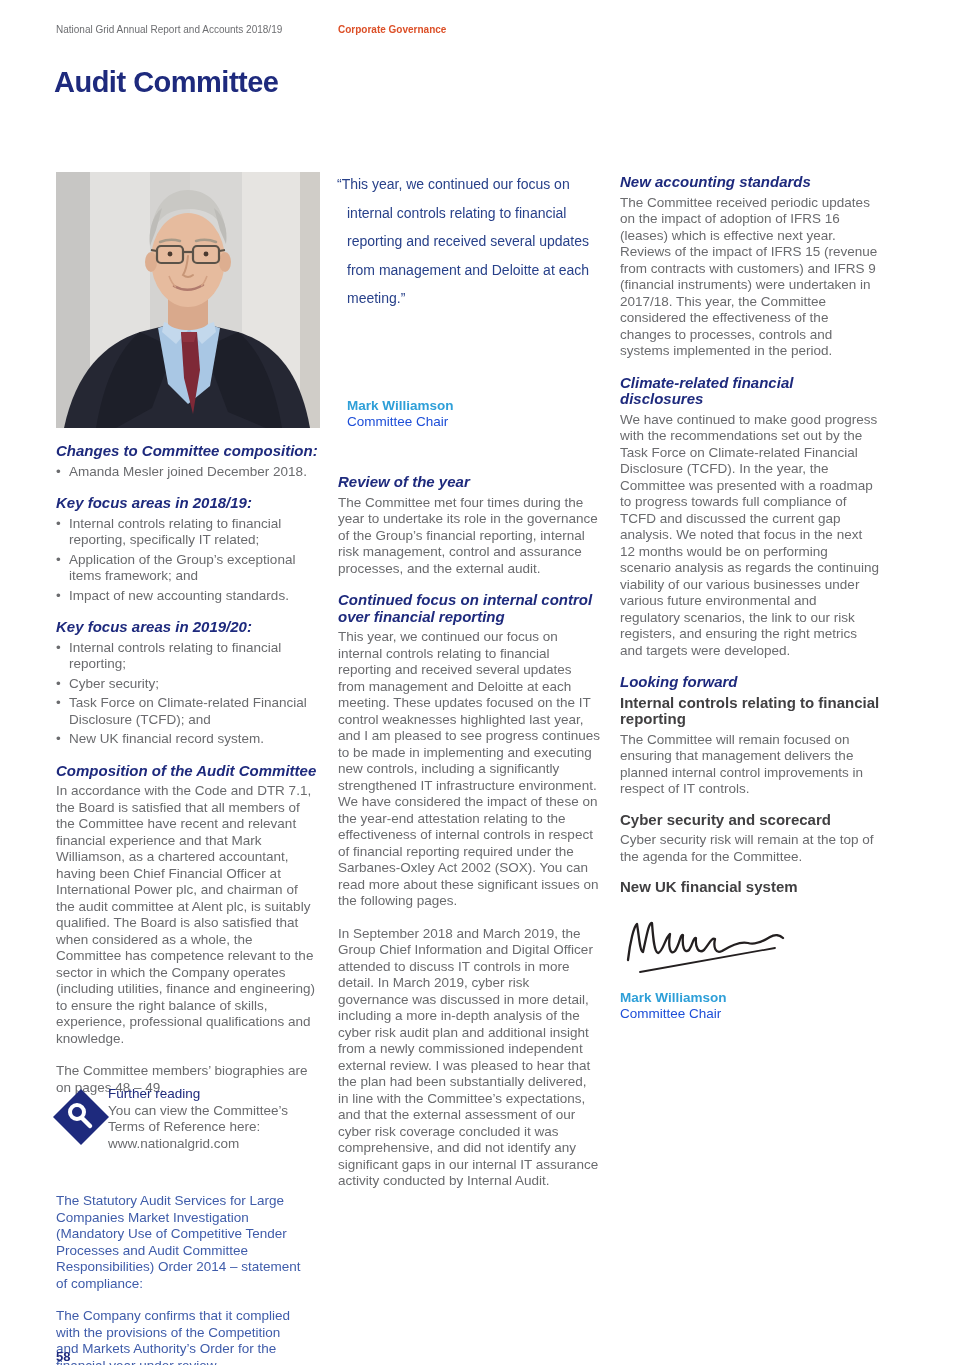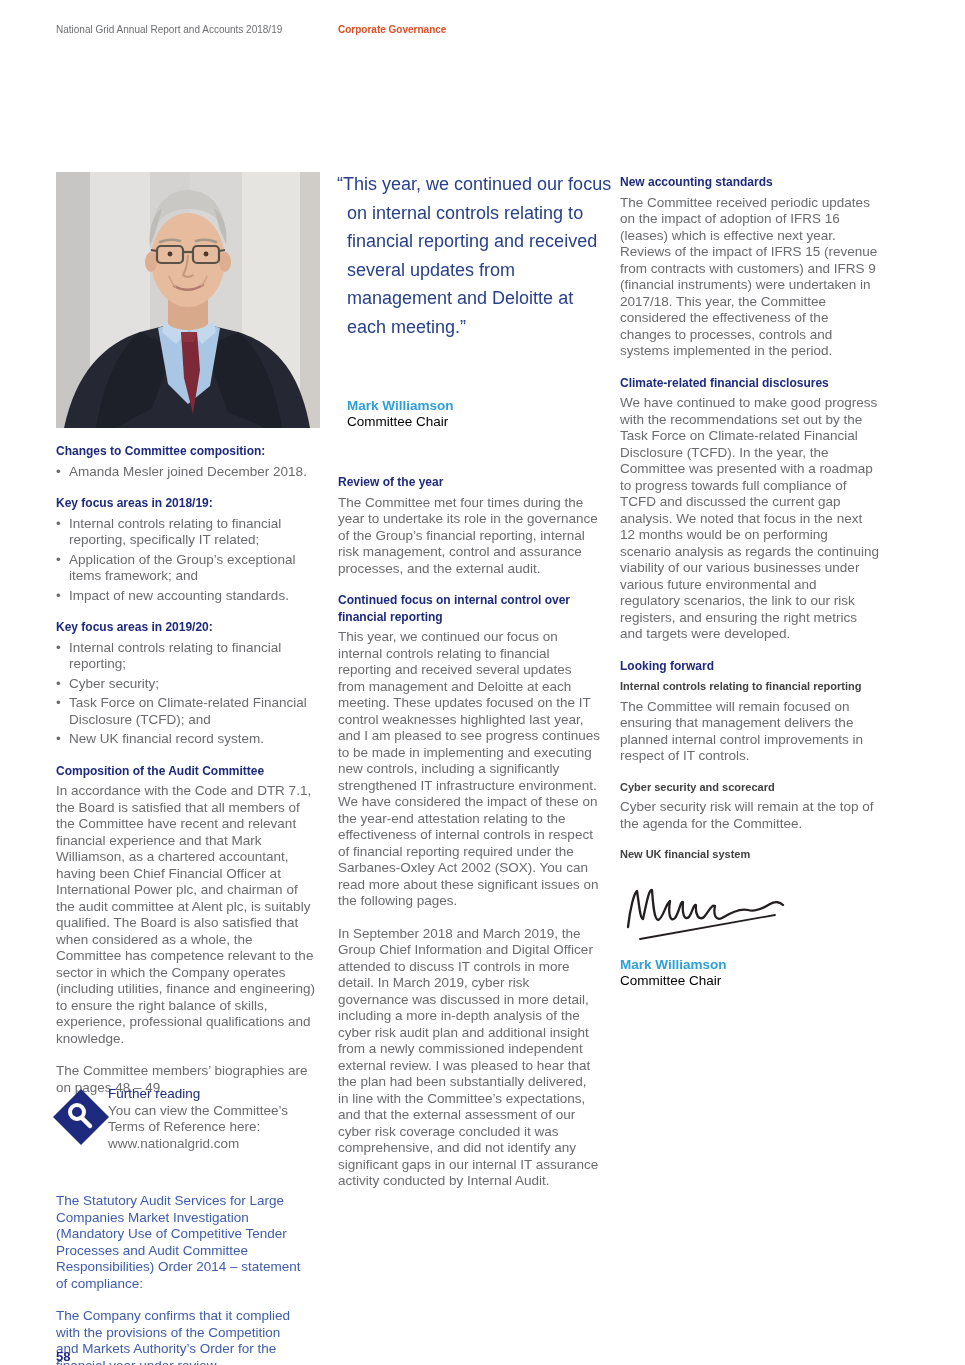--- a/index.html
+++ b/index.html
@@ -16,39 +16,39 @@
   .section-label{position:absolute;left:282px;top:0;color:#dc4f27;font-weight:bold;}
   .page-title{position:absolute;top:66px;left:54px;font-size:29px;font-weight:bold;color:#1e2a7d;letter-spacing:-0.5px;}
 
   
   .col{position:absolute;width:260px;font-size:13.5px;line-height:16.5px;}
   .col-left{left:56px;top:172px;width:264px;}
   .col-right{left:620px;top:174px;width:260px;}
 
   .photo{width:264px;height:256px;display:block;}
 
-  h3.blue-head{font-size:12px;line-height:16.5px;font-weight:bold;color:#1e2a7d;margin:15px 0 4px 0;}
-  h4.dark-head{font-size:11px;line-height:16.5px;font-weight:bold;color:#414042;margin:14px 0 4px 0;}
+  h3.blue-head{font-size:15px;line-height:16.5px;font-weight:bold;color:#1e2a7d;margin:15px 0 4px 0;font-style:italic;}
+  h4.dark-head{font-size:15px;line-height:16.5px;font-weight:bold;color:#414042;margin:14px 0 4px 0;}
   .first{margin-top:0 !important;}
   p{margin:0;}
   .paras p + p{margin-top:16px;}
 
   ul.bullets{margin:0;padding:0;list-style:none;}
   ul.bullets li{position:relative;padding-left:13px;margin:0 0 3px 0;}
   ul.bullets li::before{content:"•";position:absolute;left:0;top:0;color:#6a6b6e;}
 
   
   .quote{
     position:absolute;left:337px;top:170px;width:268px;
-    font-size:18px;line-height:28.5px;color:#28418a;
+    font-size:14px;line-height:28.5px;color:#28418a;
     text-indent:-10px;padding-left:10px;
   }
   .author-block{line-height:16px;}
   .author-name{color:#2e9fd8;font-weight:bold;font-size:13.5px;}
-  .author-role{color:#000000;font-size:13.5px;}
+  .author-role{color:#1d4ed8;font-size:13.5px;}
   .quote-author{position:absolute;left:347px;top:398px;}
   .mid-sections{position:absolute;left:338px;top:474px;width:262px;font-size:13.5px;line-height:16.5px;}
 
   
   .signature{margin:14px 0 2px 0;display:block;}
   .signoff{margin-top:2px;}
 
   
   .further-reading{position:absolute;left:52px;top:1086px;width:268px;font-size:13.5px;line-height:16.5px;}
   .fr-icon{position:absolute;left:0;top:2px;}
@@ -61,20 +61,21 @@
 </style>
 </head>
 <body>
 
 <div class="page">
 
   <div class="meta-row">
     <span>National Grid Annual Report and Accounts 2018/19</span>
     <span class="section-label">Corporate Governance</span>
   </div>
+  <div class="page-title">Audit Committee</div>
 
   <div class="col col-left">
 
     <svg class="photo" viewBox="0 0 264 256" xmlns="http://www.w3.org/2000/svg">
       <rect width="264" height="256" fill="#d8d7d5"></rect>
       <rect x="0" width="34" height="256" fill="#c7c6c4"></rect>
       <rect x="34" width="60" height="256" fill="#e2e1df"></rect>
       <rect x="94" width="40" height="256" fill="#d4d3d1"></rect>
       <rect x="186" width="78" height="256" fill="#e6e4e1"></rect>
       <rect x="244" width="20" height="256" fill="#d0cdc8"></rect>

